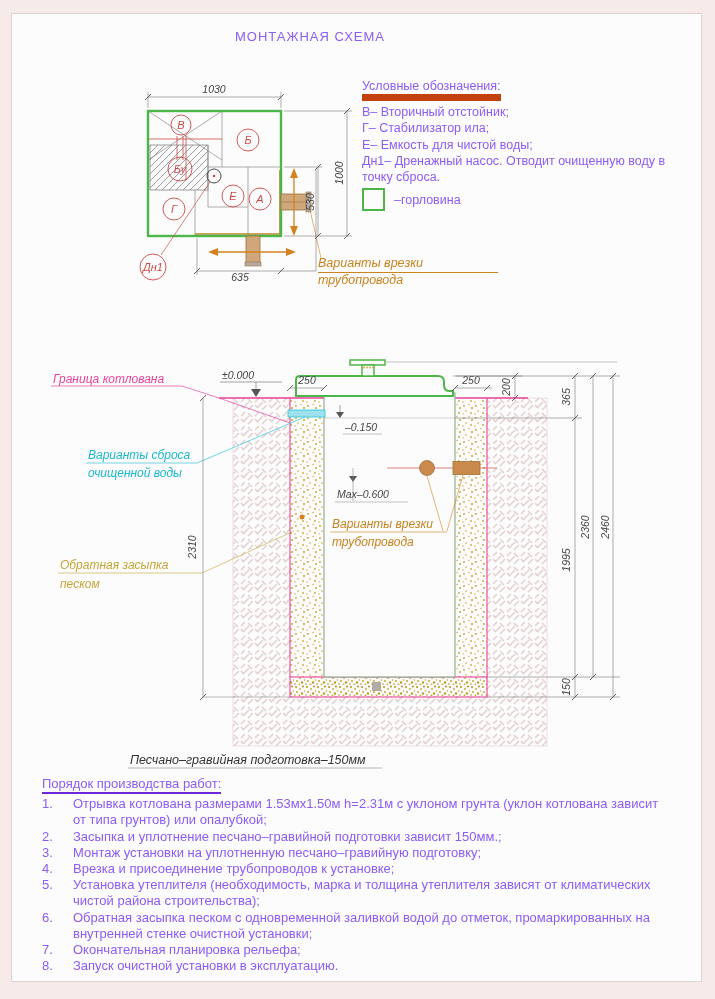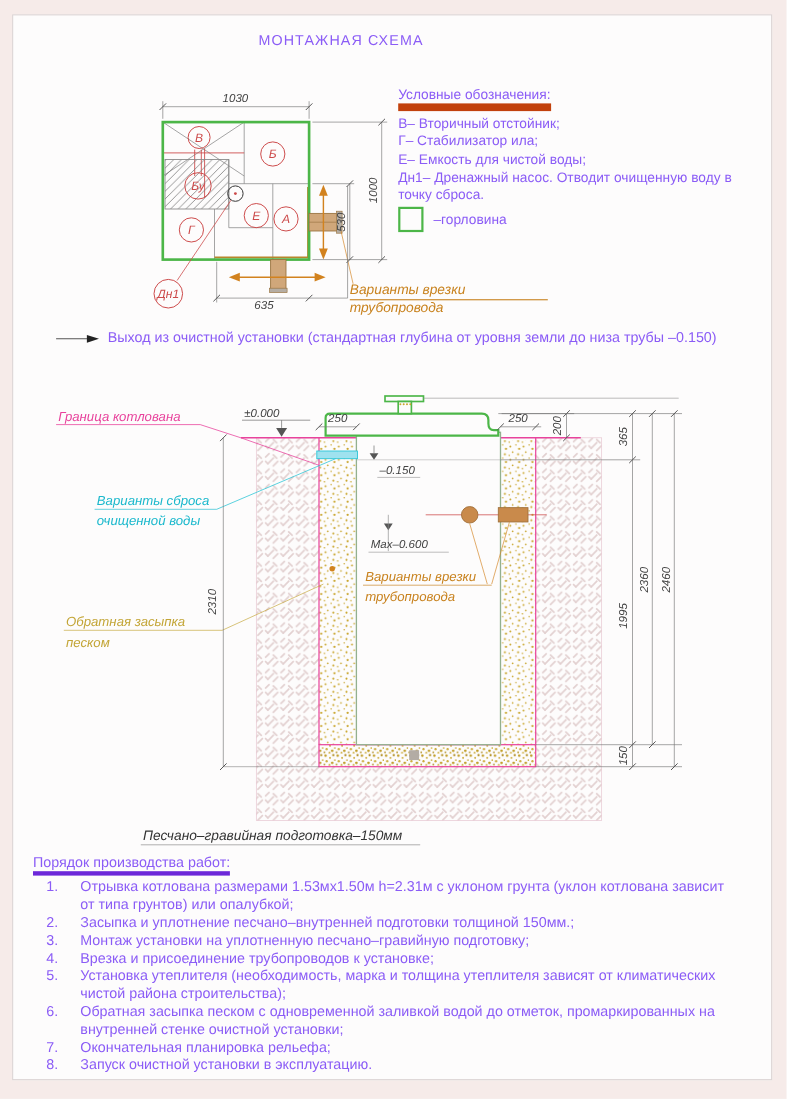--- a/index.html
+++ b/index.html
@@ -21,21 +21,21 @@
   .legend-title{display:inline-block;border-bottom:7px solid #c2410c;margin-bottom:3px}
   .gorlovina-row{display:flex;align-items:center;margin-top:3px}
   .gorlovina-sq{width:19px;height:19px;border:2px solid #4cb648;margin-right:9px;flex:0 0 auto}
   .plan-note{left:318px;top:256px;width:190px;color:#c8821e;font-size:12.5px;line-height:15px;font-style:italic}
   .plan-note .u{display:block;border-bottom:1px solid #c8821e;padding-bottom:1px;width:180px}
   .notes{left:30px;top:299px;width:658px;font-size:13px;line-height:16.5px}
   .note{margin-bottom:3px}
   .note svg{vertical-align:middle;margin-right:8px}
   .note.outlet svg{margin-left:20px}
   .proc{left:30px;top:776px;width:660px;font-size:13px;line-height:16.2px}
-  .proc-title{display:inline-block;border-bottom:4px solid #6d28d9;margin-bottom:2px;}
+  .proc-title{display:inline-block;border-bottom:2px solid #6d28d9;margin-bottom:2px;margin-left:12px}
   .proc-row{display:flex}
   .proc-num{width:43px;padding-left:12px;box-sizing:border-box;flex:0 0 auto}
   .proc-txt{flex:1;max-width:600px}
   svg text{font-family:"Liberation Sans",sans-serif;font-style:italic}
   .dimtxt{font-size:10.5px;fill:#444}
   .lbl-red{font-size:11px;fill:#cc4a4a}
 </style>
 </head>
 <body>
 
@@ -135,26 +135,20 @@
     <span>–горловина</span>
   </div>
 </div>
 
 <div class="abs plan-note">
   <span class="u">Варианты врезки</span>
   <span>трубопровода</span>
 </div>
 
 <div class="abs cad notes">
-  <div class="note outlet">
-    <svg width="40" height="10">
-      <line x1="1" y1="5" x2="31" y2="5" stroke="#555" stroke-width="1"></line>
-      <polygon points="40,5 29,1.5 29,8.5" fill="#222"></polygon>
-    </svg><span>Выход из очистной установки (стандартная глубина от уровня земли до низа трубы –0.150)</span>
-  </div>
 </div>
 
 <svg class="abs" style="left:30px;top:355px" width="600" height="420" viewBox="0 0 600 420">
   <defs>
     <pattern id="soil" width="14" height="14" patternUnits="userSpaceOnUse">
       <path d="M1,5 L5,1 M3,11 L9,5 M8,13 L13,8" stroke="#e2d0d0" stroke-width="1.5" fill="none"></path>
       <path d="M8,2 L12,6 M1,8 L4,11" stroke="#e2d0d0" stroke-width="1.5" fill="none"></path>
     </pattern>
     <pattern id="sandp" width="12" height="12" patternUnits="userSpaceOnUse">
       <circle cx="2" cy="3" r="0.9" fill="#c9a62e"></circle>
@@ -292,21 +286,21 @@
 </svg>
 
 <div class="abs cad proc">
   <span class="proc-title">Порядок производства работ:</span>
   <div class="proc-row">
     <span class="proc-num">1.</span>
     <span class="proc-txt">Отрывка котлована размерами 1.53мх1.50м h=2.31м с уклоном грунта (уклон котлована зависит от типа грунтов) или опалубкой;</span>
   </div>
   <div class="proc-row">
     <span class="proc-num">2.</span>
-    <span class="proc-txt">Засыпка и уплотнение песчано–внутренней подготовки толщиной 150мм.;</span>
+    <span class="proc-txt">Засыпка и уплотнение песчано–гравийной подготовки зависит 150мм.;</span>
   </div>
   <div class="proc-row">
     <span class="proc-num">3.</span>
     <span class="proc-txt">Монтаж установки на уплотненную песчано–гравийную подготовку;</span>
   </div>
   <div class="proc-row">
     <span class="proc-num">4.</span>
     <span class="proc-txt">Врезка и присоединение трубопроводов к установке;</span>
   </div>
   <div class="proc-row">

